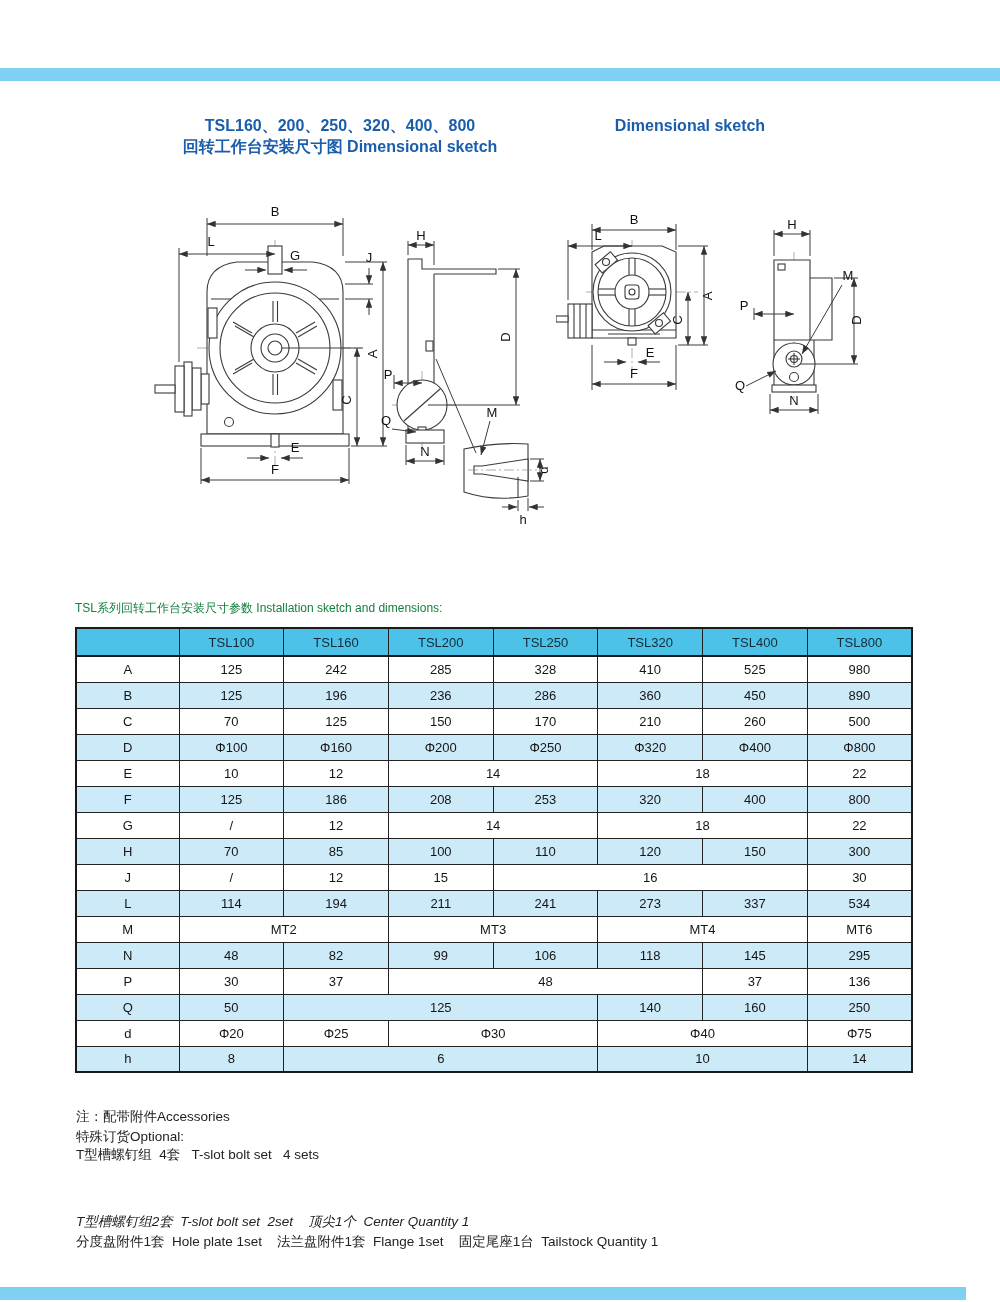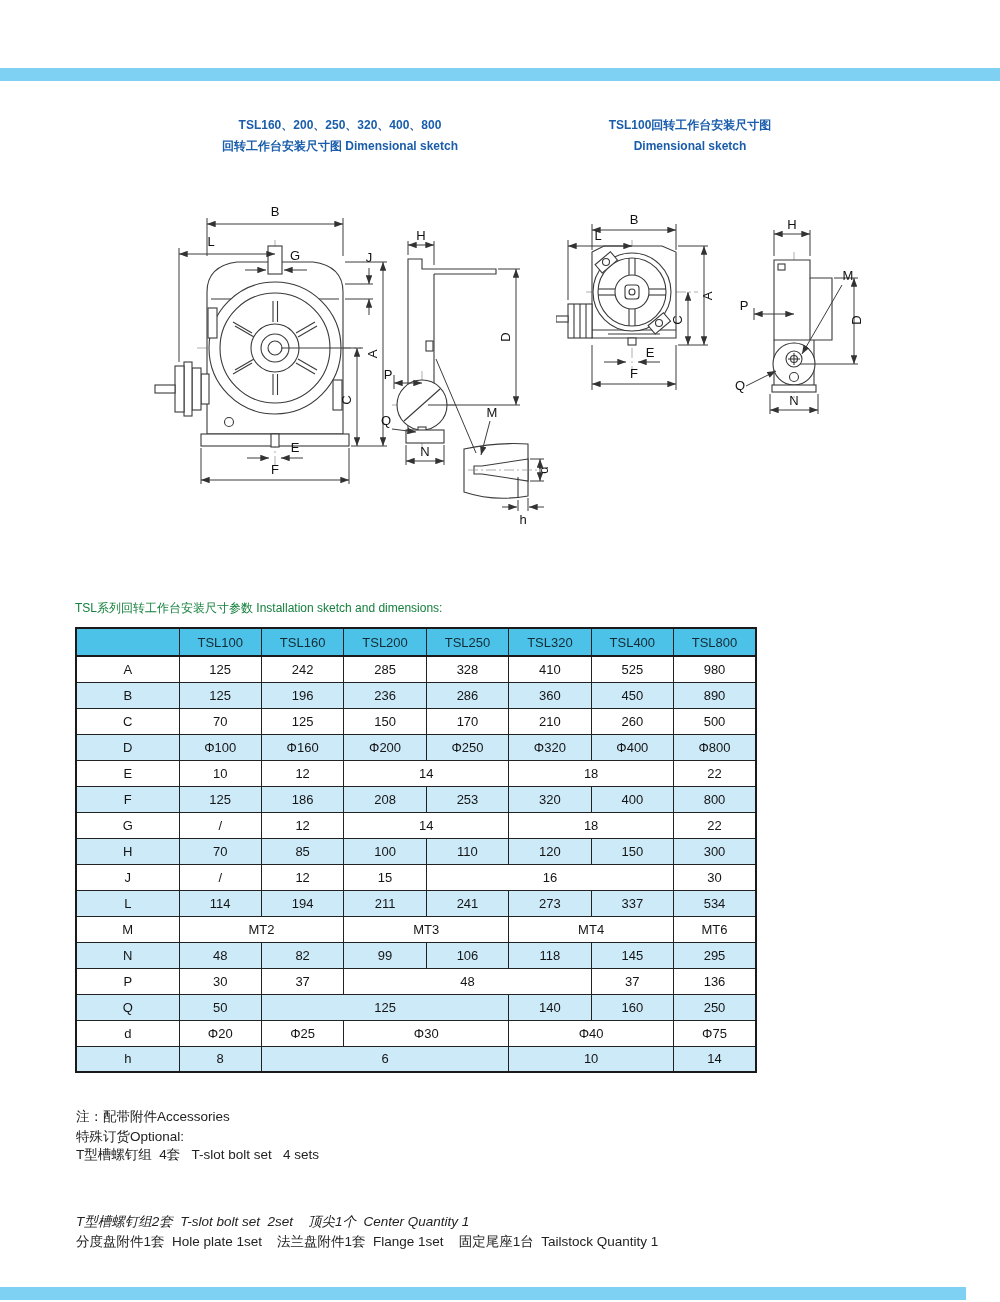--- a/index.html
+++ b/index.html
@@ -6,39 +6,39 @@
   html,body { background:#fff; }
   body {
     width:1000px; height:1302px; position:relative; overflow:hidden;
     font-family:"Liberation Sans","DejaVu Sans",sans-serif; color:#1c1c1c;
   }
   .bar { position:absolute; background:var(--accent,#7ed1f2); }
   .bar-top { left:0; top:68px; width:1000px; height:13px; }
   .bar-bottom { left:0; top:1287px; width:966px; height:13px; }
 
   .title-block { position:absolute; text-align:center; color:var(--title-blue,#1a5dab);
-    font-weight:bold; font-size:12px; line-height:21px; }
+    font-weight:bold; font-size:16px; line-height:21px; }
   .title-left  { left:110px; top:115px; width:460px; }
   .title-right { left:540px; top:115px; width:300px; }
 
   .drawing { position:absolute; }
   .d1 { left:145px; top:196px; }
   .d2 { left:378px; top:230px; }
   .d3 { left:556px; top:212px; }
   .d4 { left:730px; top:218px; }
 
   svg .ln { stroke:#3a3a3a; stroke-width:1.1; fill:none; }
   svg .fw { fill:#fff; }
   svg .dim { stroke:#3c3c3c; stroke-width:1; fill:none; }
   svg .cl { stroke:#8a8a8a; stroke-width:0.7; stroke-dasharray:10 3 2 3; fill:none; }
   svg text { font-family:"Liberation Sans","DejaVu Sans",sans-serif; font-size:13px; fill:#111; }
 
   .caption { position:absolute; left:75px; top:600px; font-size:12px; color:#15803d; }
 
-  table.dims { position:absolute; left:75px; top:627px; width:682px;
+  table.dims { position:absolute; left:75px; top:627px; width:838px;
     border-collapse:collapse; table-layout:fixed; font-size:13px; border:2px solid #1a1a1a; }
   table.dims th, table.dims td {
     border:1px solid #222; text-align:center; vertical-align:middle;
     height:26px; padding:0 2px; font-weight:normal; color:#151515; overflow:hidden; }
   table.dims thead th { background:var(--table-header,#4cc2e8); color:#132b36; height:28px;
     border-bottom:2px solid #1a1a1a; }
   table.dims .label-col { width:103px; }
   table.dims tbody tr:nth-child(even) { background:var(--row-alt,#cdeaf9); }
 
   .note { position:absolute; left:76px; font-size:13.5px; color:#222; white-space:pre-wrap; }
@@ -48,21 +48,20 @@
 </head>
 <body>
 
 <div class="bar bar-top"></div>
 
 <div class="title-block title-left">
   <div>TSL160、200、250、320、400、800</div>
   <div>回转工作台安装尺寸图 Dimensional sketch</div>
 </div>
 <div class="title-block title-right">
-  <div>TSL100回转工作台安装尺寸图</div>
   <div>Dimensional sketch</div>
 </div>
 
 <div class="drawing d1">
 <svg width="248" height="302" viewBox="0 0 248 302">
   <defs>
     <marker id="ar1" viewBox="0 0 8 6" refX="8" refY="3" markerWidth="9" markerHeight="6.5" orient="auto-start-reverse">
       <path d="M0,0 L8,3 L0,6 Z" fill="#333"></path>
     </marker>
   </defs>

